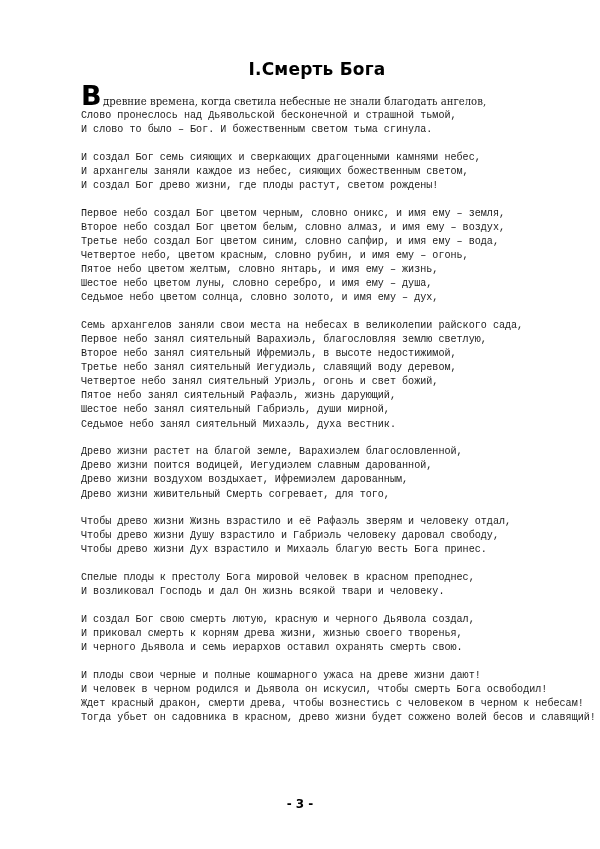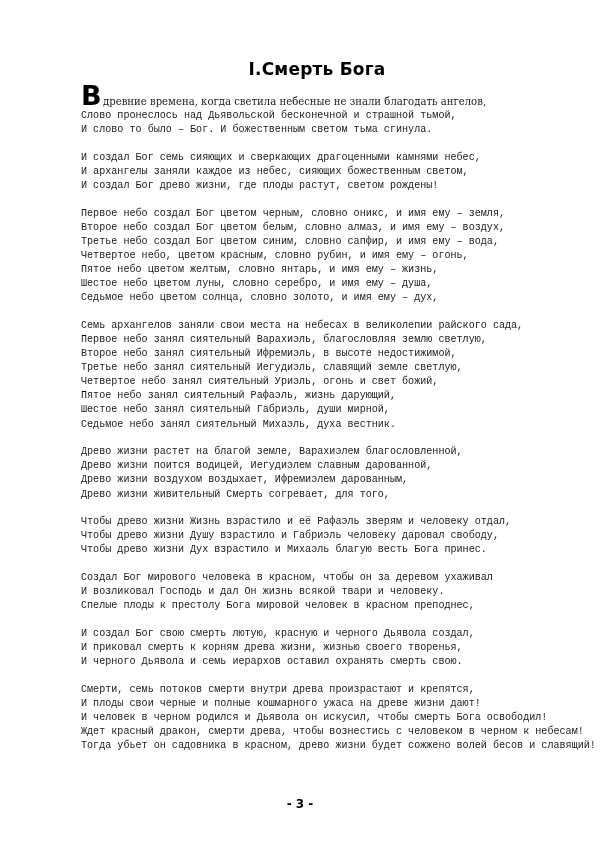--- a/index.html
+++ b/index.html
@@ -113,54 +113,52 @@
       <span class="line">Четвертое небо, цветом красным, словно рубин, и имя ему – огонь,</span>
       <span class="line">Пятое небо цветом желтым, словно янтарь, и имя ему – жизнь,</span>
       <span class="line">Шестое небо цветом луны, словно серебро, и имя ему – душа,</span>
       <span class="line">Седьмое небо цветом солнца, словно золото, и имя ему – дух,</span>
     </div>
 
     <div class="stanza">
       <span class="line">Семь архангелов заняли свои места на небесах в великолепии райского сада,</span>
       <span class="line">Первое небо занял сиятельный Варахиэль, благословляя землю светлую,</span>
       <span class="line">Второе небо занял сиятельный Ифремиэль, в высоте недостижимой,</span>
-      <span class="line">Третье небо занял сиятельный Иегудиэль, славящий земле светлую,</span>
+      <span class="line">Третье небо занял сиятельный Иегудиэль, славящий воду деревом,</span>
       <span class="line">Четвертое небо занял сиятельный Уриэль, огонь и свет божий,</span>
       <span class="line">Пятое небо занял сиятельный Рафаэль, жизнь дарующий,</span>
       <span class="line">Шестое небо занял сиятельный Габриэль, души мирной,</span>
       <span class="line">Седьмое небо занял сиятельный Михаэль, духа вестник.</span>
     </div>
 
     <div class="stanza">
       <span class="line">Древо жизни растет на благой земле, Варахиэлем благословленной,</span>
       <span class="line">Древо жизни поится водицей, Иегудиэлем славным дарованной,</span>
       <span class="line">Древо жизни воздухом воздыхает, Ифремиэлем дарованным,</span>
       <span class="line">Древо жизни живительный Смерть согревает, для того,</span>
     </div>
 
     <div class="stanza">
       <span class="line">Чтобы древо жизни Жизнь взрастило и её Рафаэль зверям и человеку отдал,</span>
       <span class="line">Чтобы древо жизни Душу взрастило и Габриэль человеку даровал свободу,</span>
       <span class="line">Чтобы древо жизни Дух взрастило и Михаэль благую весть Бога принес.</span>
     </div>
 
     <div class="stanza">
-      <span class="line">Создал Бог мирового человека в красном, чтобы он за деревом ухаживал</span>
+      <span class="line">Спелые плоды к престолу Бога мировой человек в красном преподнес,</span>
       <span class="line">И возликовал Господь и дал Он жизнь всякой твари и человеку.</span>
-      <span class="line">Спелые плоды к престолу Бога мировой человек в красном преподнес,</span>
     </div>
 
     <div class="stanza">
       <span class="line">И создал Бог свою смерть лютую, красную и черного Дьявола создал,</span>
       <span class="line">И приковал смерть к корням древа жизни, жизнью своего творенья,</span>
       <span class="line">И черного Дьявола и семь иерархов оставил охранять смерть свою.</span>
     </div>
 
     <div class="stanza">
-      <span class="line">Смерти, семь потоков смерти внутри древа произрастают и крепятся,</span>
       <span class="line">И плоды свои черные и полные кошмарного ужаса на древе жизни дают!</span>
       <span class="line">И человек в черном родился и Дьявола он искусил, чтобы смерть Бога освободил!</span>
       <span class="line">Ждет красный дракон, смерти древа, чтобы  вознестись с человеком в черном к небесам!</span>
       <span class="line">Тогда убьет он садовника в красном, древо жизни будет сожжено волей бесов и славящий!</span>
     </div>
   </div>
 
   <div class="page-number">- 3 -</div>
 </div>
 

